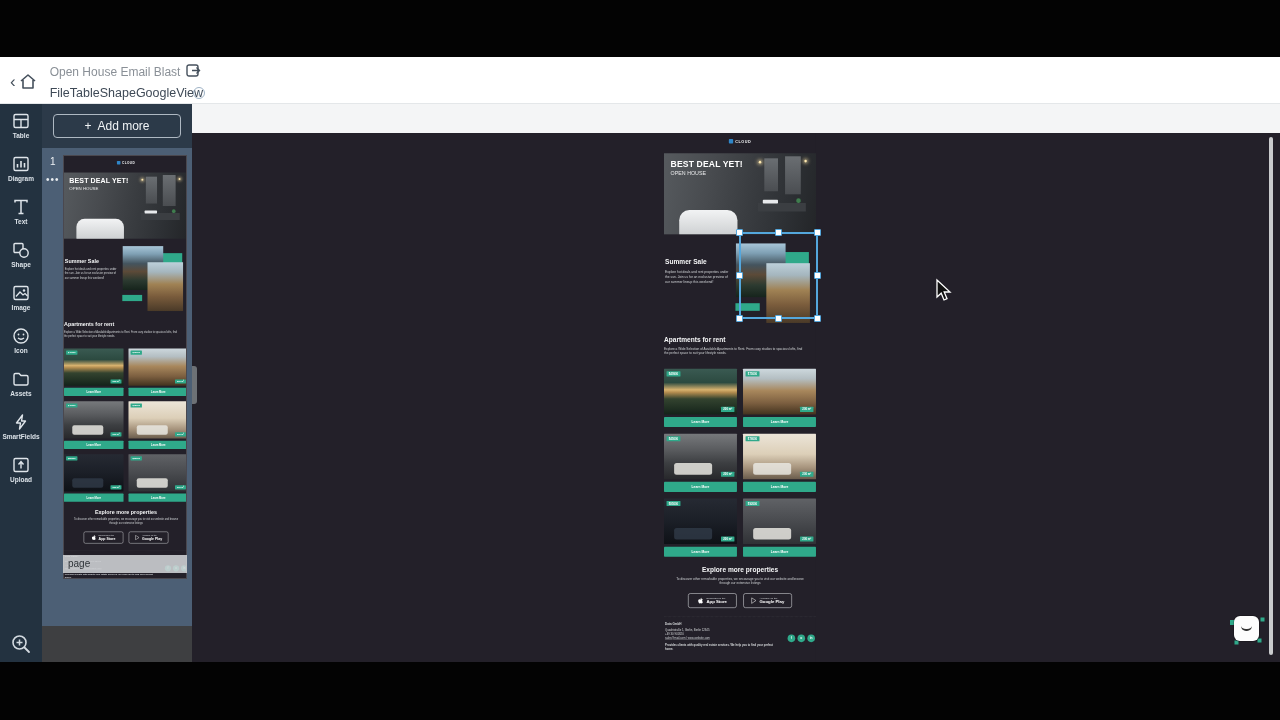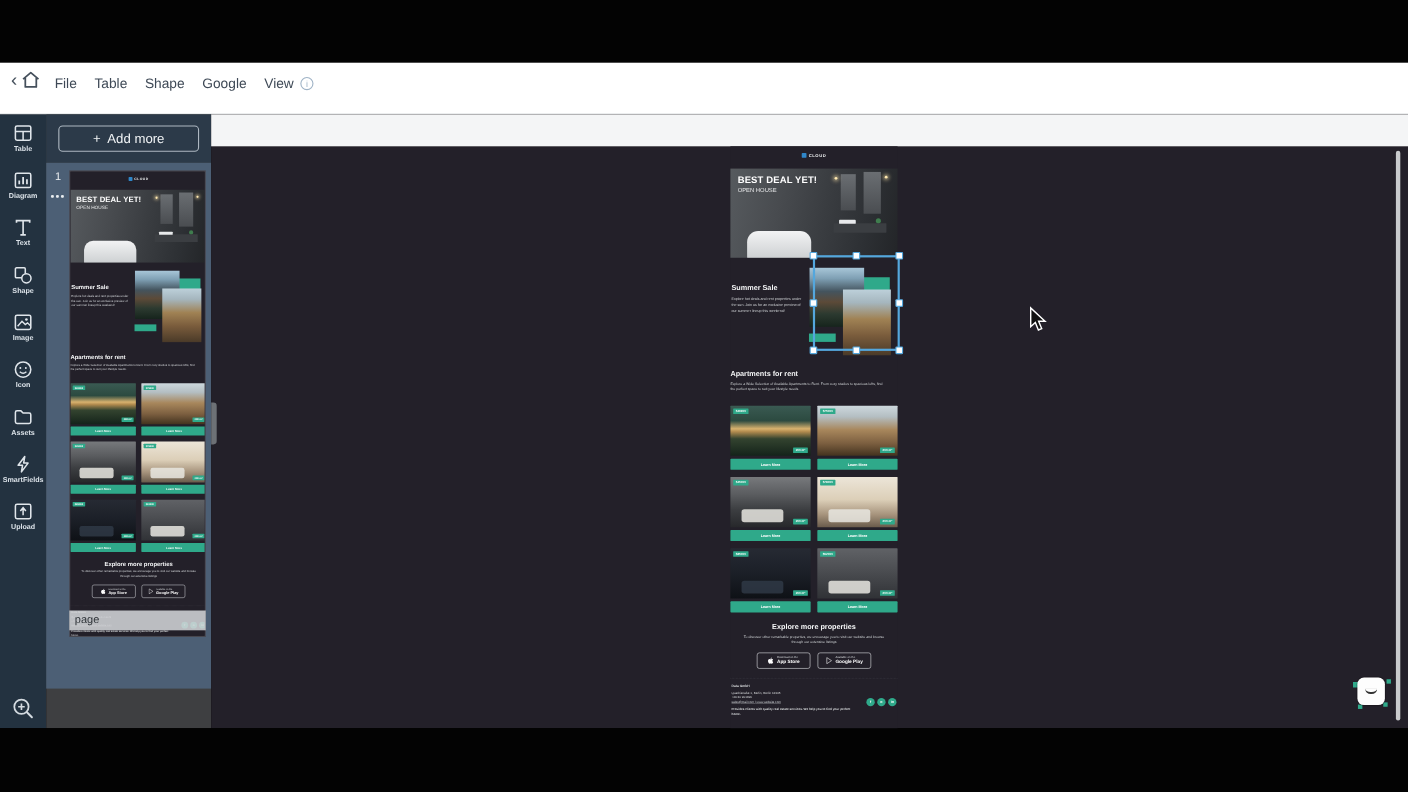--- a/index.html
+++ b/index.html
@@ -14,21 +14,21 @@
 
   
   #header { left:0; top:57px; width:1280px; height:47px; background:#fff;
     border-bottom:1px solid #e4e7e9; }
   .hdr-left { position:absolute; left:10px; top:6px; display:flex; align-items:center; }
   .back-chev { font-size:17px; color:#45505c; margin-right:2px; }
   .home-ic { width:20px; height:20px; }
   .title-block { margin-left:12px; }
   .doc-title-row { display:flex; align-items:center; gap:6px; }
   .doc-title { font-size:12px; color:#8a9097; }
-  .menu-row { display:flex; gap:16px; margin-top:5px; align-items:center; }
+  .menu-row { display:flex; margin-top:5px; align-items:center; }
   .menu-item { font-size:12.5px; color:#3e4956; cursor:default; }
   .info-dot { width:12px; height:12px; border:1px solid #9fb3c6; border-radius:50%;
     color:#9fb3c6; font-size:8px; line-height:11px; text-align:center; margin-left:-10px; }
   .undo-redo { position:absolute; left:255px; top:70px; display:flex; gap:16px; }
   .hdr-right { position:absolute; right:12px; top:64px; display:flex; align-items:center; gap:11px; }
   .avatar { width:25px; height:25px; border-radius:50%; border:2px solid #44a0dc;
     color:#2d8bc9; font-size:9px; font-weight:bold; display:flex; align-items:center;
     justify-content:center; background:#fff; }
   .hdr-ic { position:relative; width:22px; height:22px; display:flex; align-items:center; justify-content:center; }
   .badge { position:absolute; top:-7px; right:-7px; min-width:15px; height:15px;
@@ -184,20 +184,29 @@
 
   <div class="abs" id="header">
     <div class="hdr-left">
       <span class="back-chev">‹</span>
       <span class="home-ic">
         <svg width="20" height="20" viewBox="0 0 20 20">
             <path d="M3 9 L10 3 L17 9 M5 8 V16 H15 V8" fill="none" stroke="#45505c" stroke-width="1.6" stroke-linejoin="round"></path>
           </svg>
       </span>
       <div class="title-block">
+        <div class="doc-title-row">
+          <span class="doc-title">Open House Email Blast</span>
+          <span>
+            <svg width="15" height="13" viewBox="0 0 15 13">
+                <rect x="1" y="1" width="11" height="11" rx="2" fill="none" stroke="#45505c" stroke-width="1.4"></rect>
+                <path d="M6 6.5 H13 M10.5 3.5 L13.5 6.5 L10.5 9.5" fill="none" stroke="#45505c" stroke-width="1.4"></path>
+              </svg>
+          </span>
+        </div>
         <div class="menu-row">
           <span class="menu-item">File</span>
           <span class="menu-item">Table</span>
           <span class="menu-item">Shape</span>
           <span class="menu-item">Google</span>
           <span class="menu-item">View</span>
           <span class="info-dot">i</span>
         </div>
       </div>
     </div>

